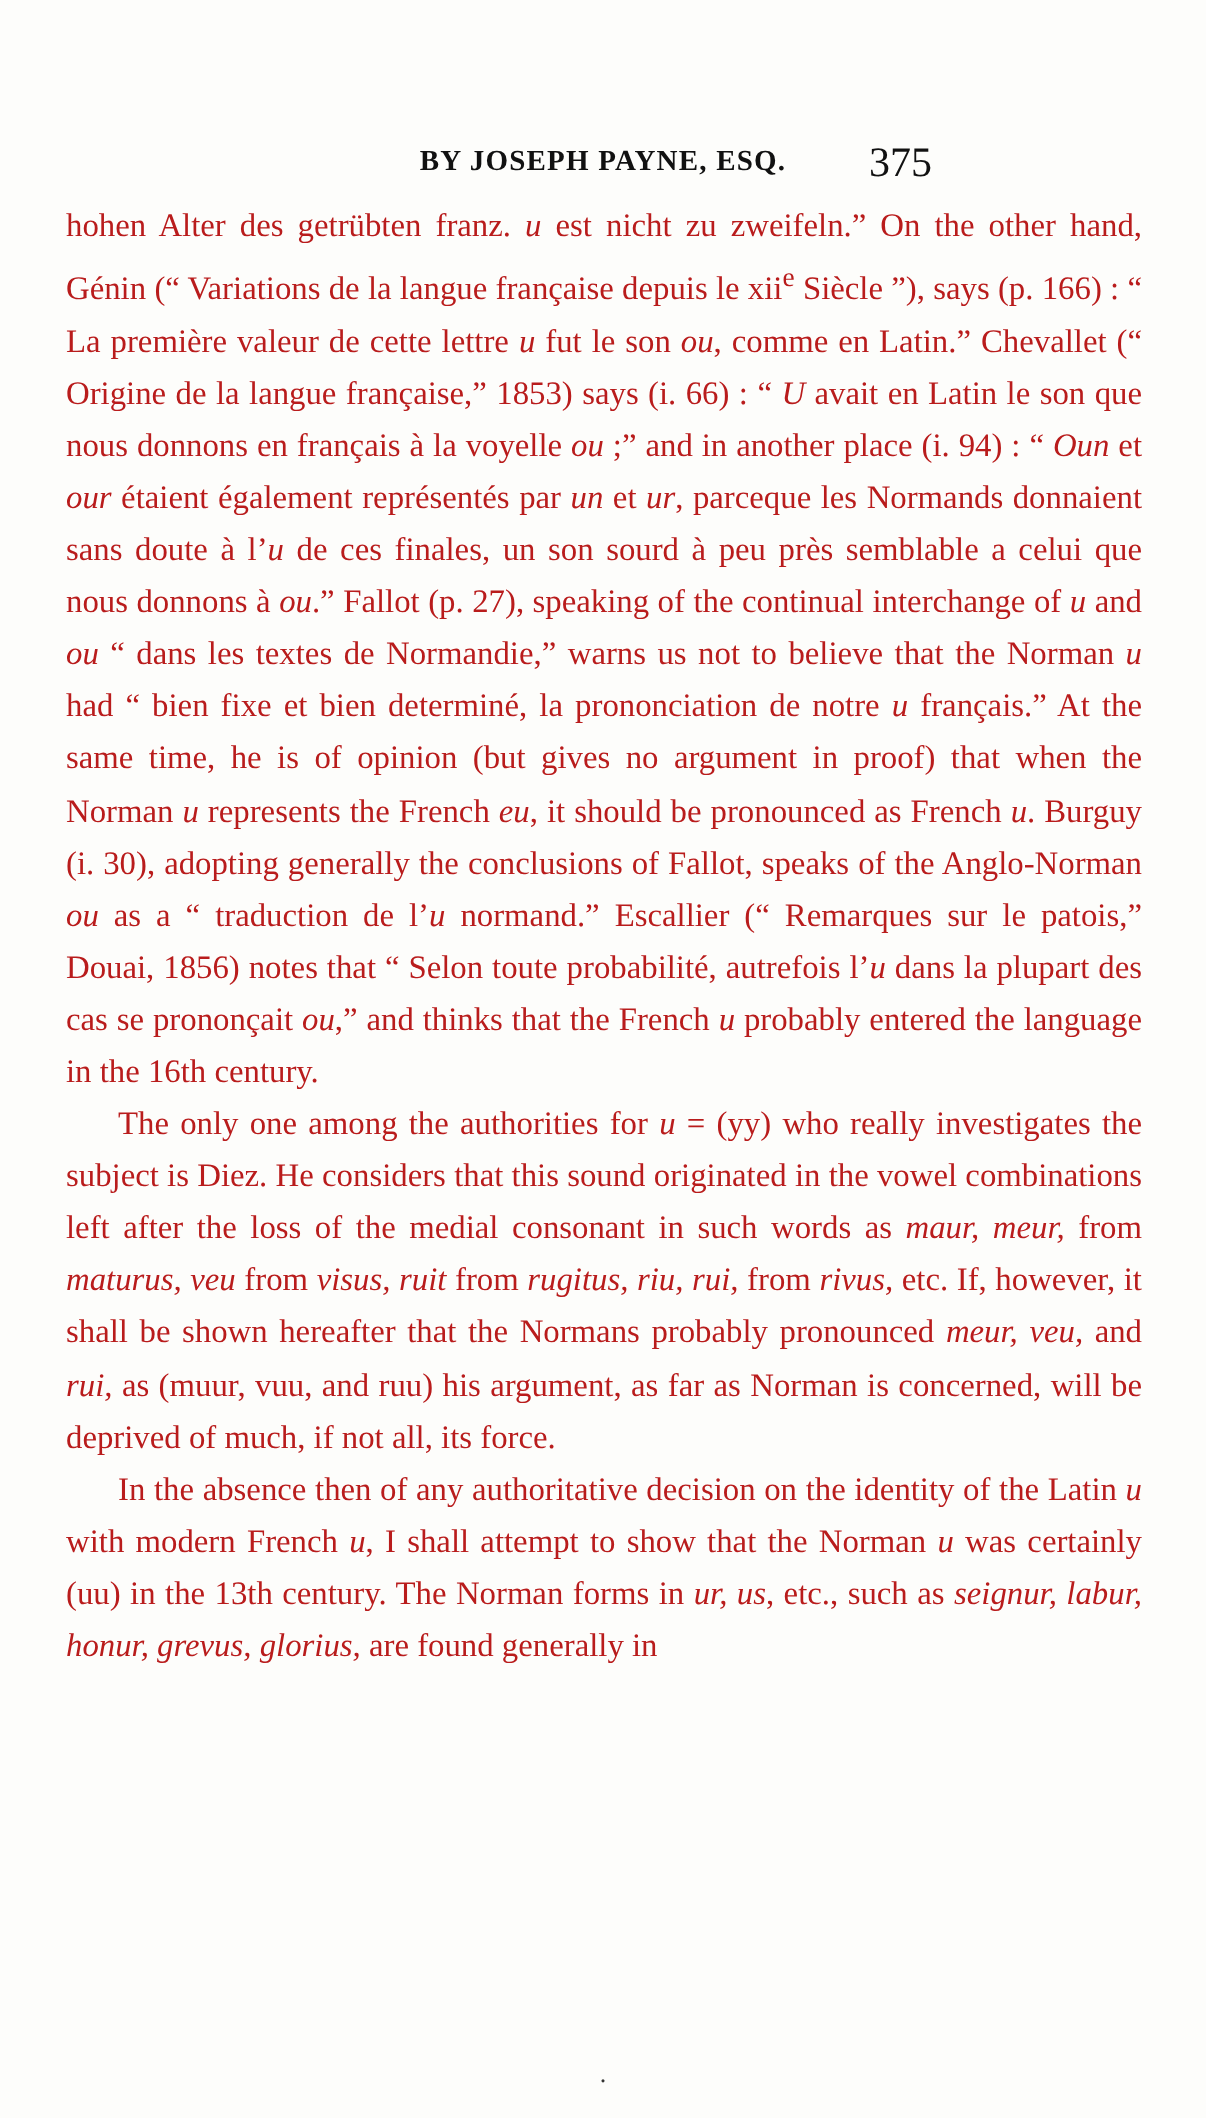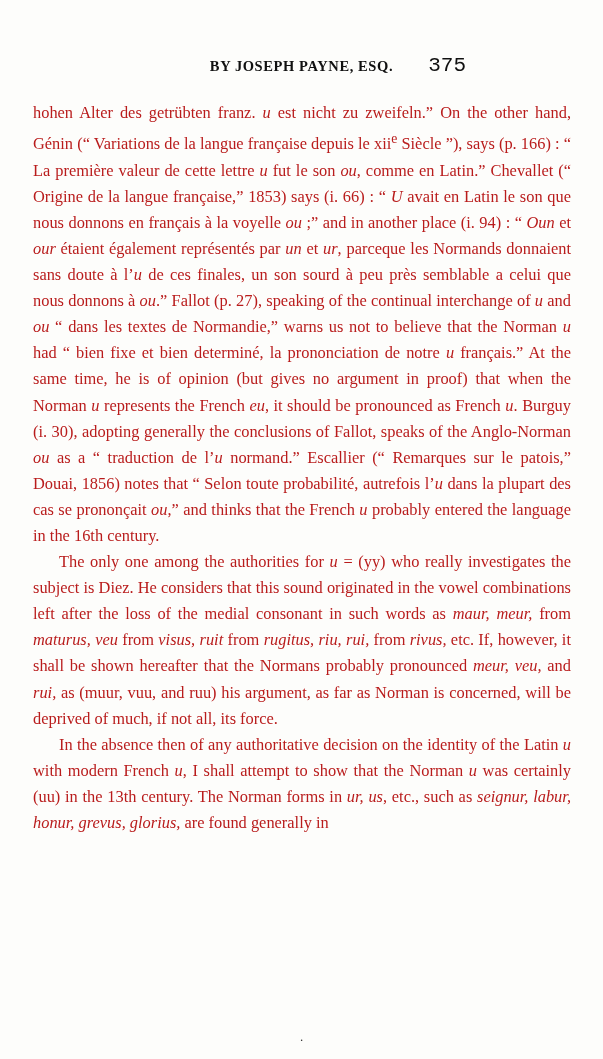--- a/index.html
+++ b/index.html
@@ -19,21 +19,21 @@
     position: absolute;
     left: 0;
     top: 0;
     width: 603px;
     height: 1059px;
     background: #fdfdfb;
   }
   .header {
     position: absolute;
     left: 0;
-    top: 58px;
+    top: 73px;
     width: 499px;
     height: 24px;
   }
   .running-head {
     position: absolute;
     left: 0;
     top: 0;
     width: 603px;
     text-align: center;
     font-variant: small-caps;
@@ -41,21 +41,20 @@
     letter-spacing: 0.6px;
     font-weight: bold;
     color: #111;
   }
   .folio {
     position: absolute;
     right: 33px;
     top: -4px;
     font-size: 21px;
     color: #111;
-    font-family: Liberation Mono, monospace;
   }
   .body-text {
     position: absolute;
     left: 33px;
     top: 100px;
     width: 538px;
     font-size: 16.4px;
     line-height: 26.1px;
     text-align: justify;
     text-justify: inter-word;

